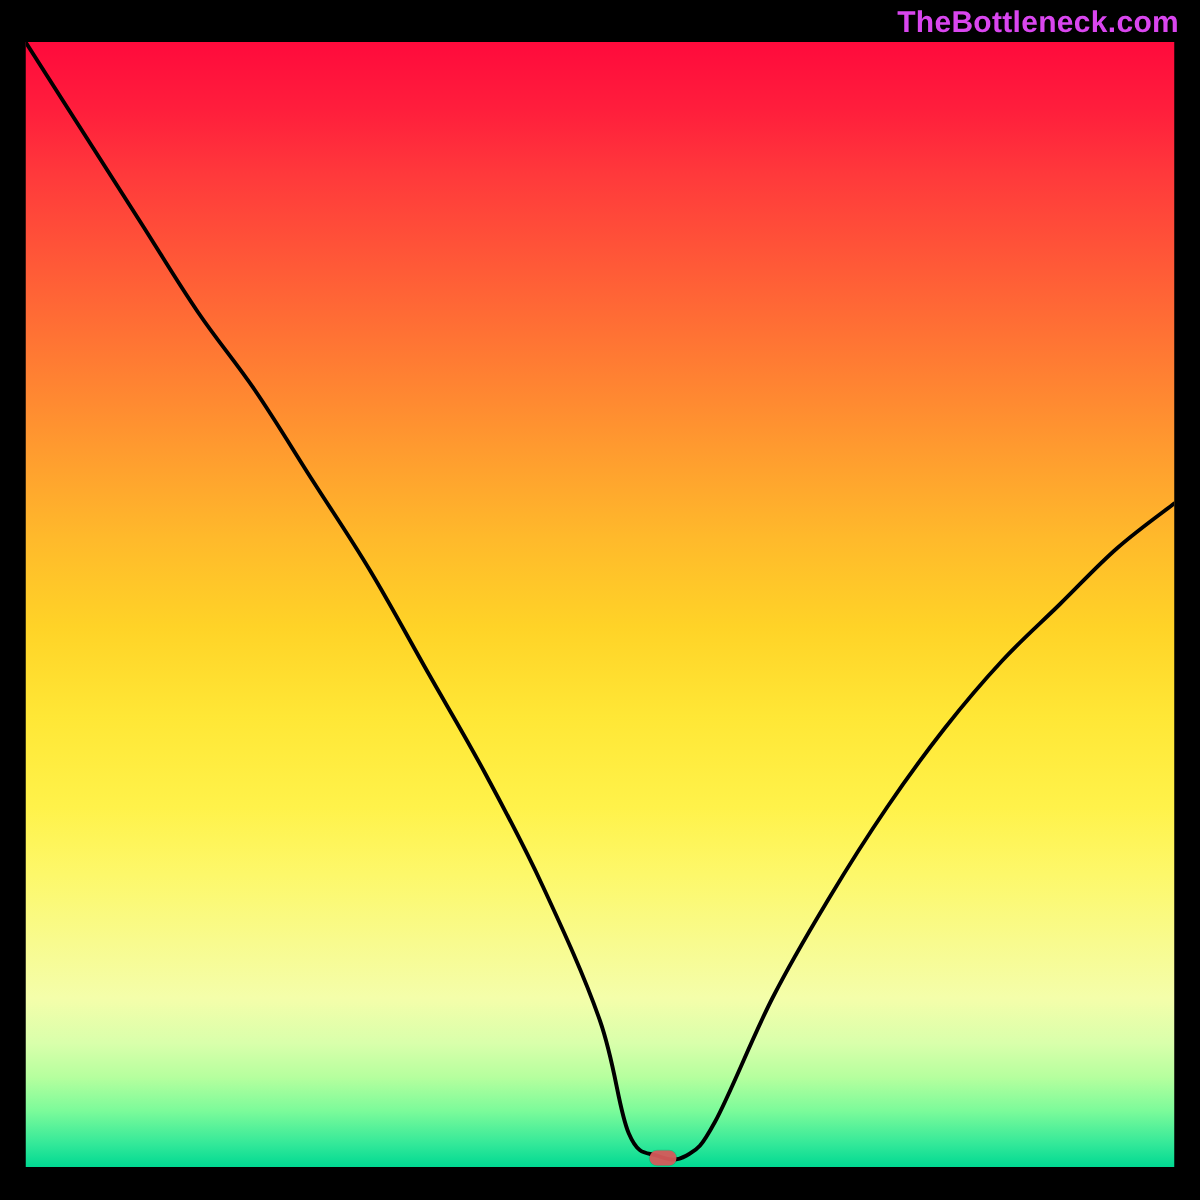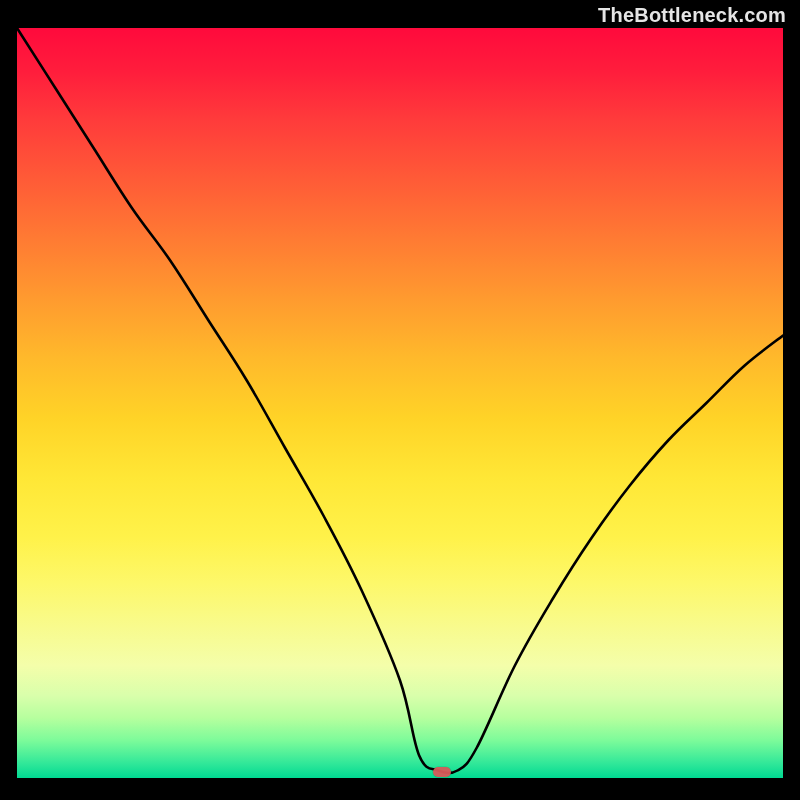--- a/index.html
+++ b/index.html
@@ -15,21 +15,21 @@
     width: 800px;
     height: 800px;
     background: #000;
   }
   .watermark {
     position: absolute;
     top: 4px;
     right: 14px;
     font-size: 20px;
     font-weight: bold;
-    color: #e5e5e5;
+    color: #d946ef;
     z-index: 5;
     letter-spacing: 0.2px;
   }
   .plot-area {
     position: absolute;
     left: 17px;
     top: 28px;
     width: 766px;
     height: 750px;
     overflow: hidden;

